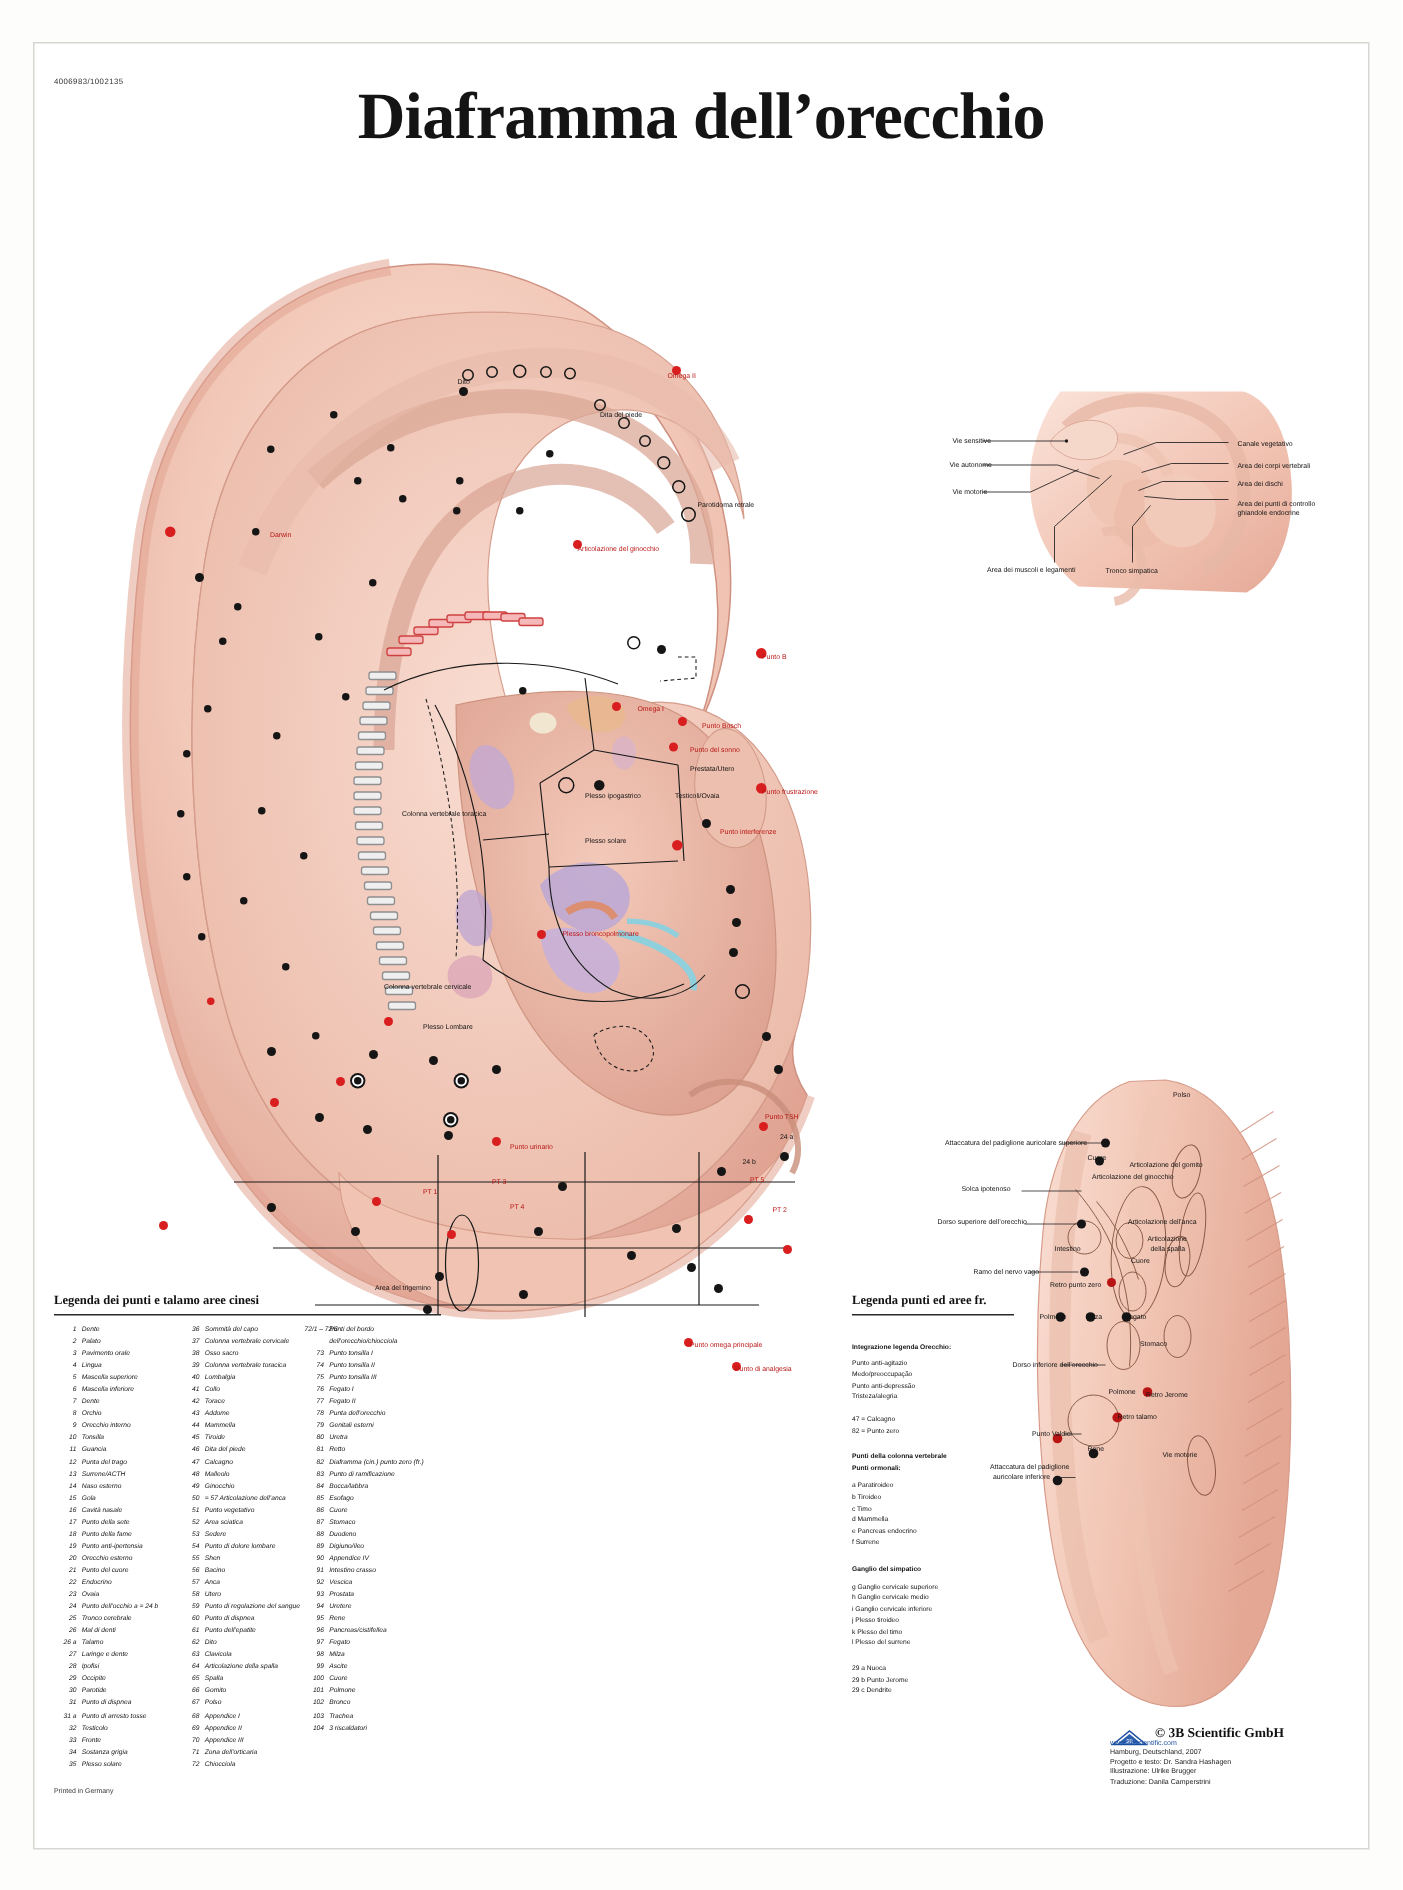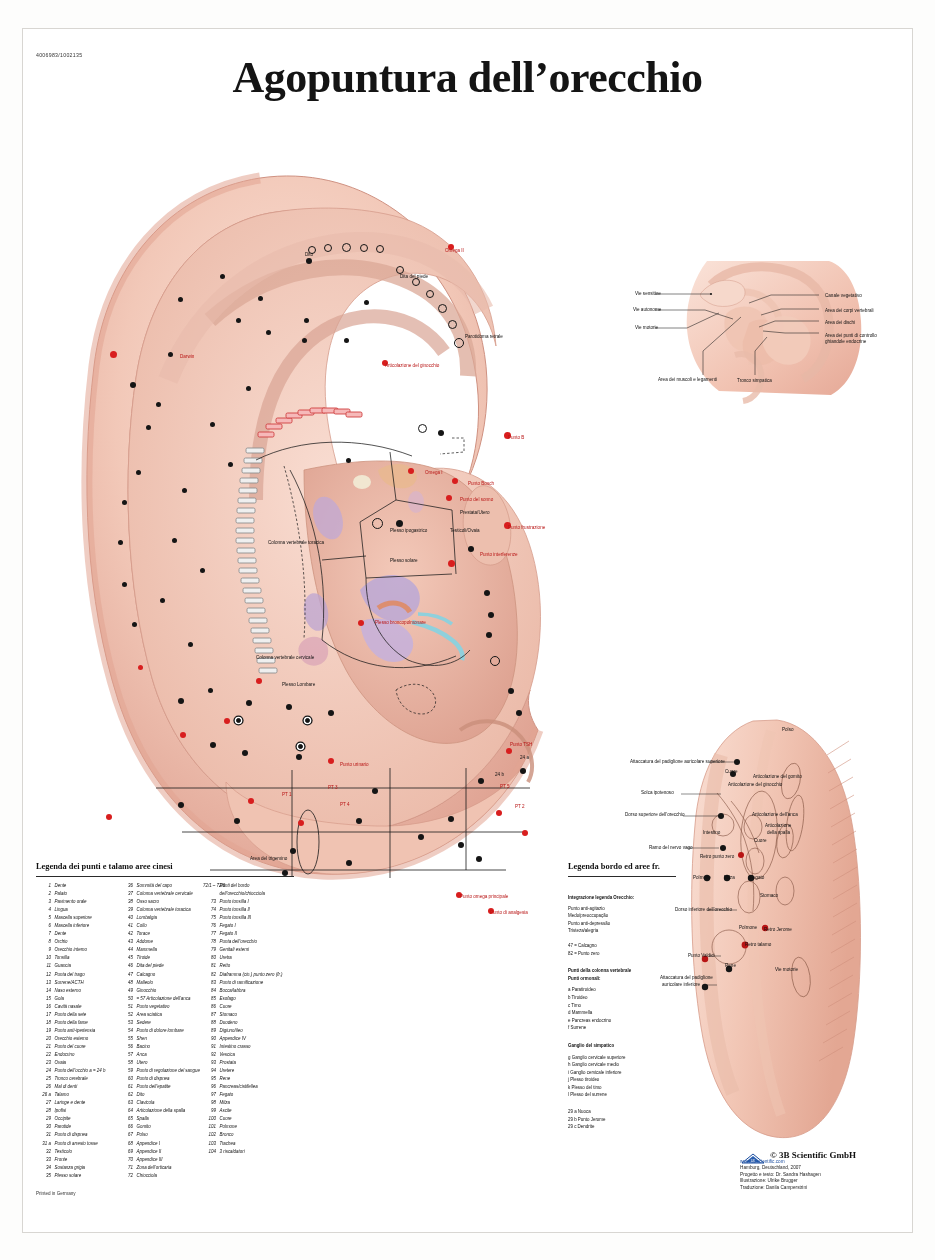--- a/index.html
+++ b/index.html
@@ -78,21 +78,21 @@
   .pub .www { color:#1d4fa0; }
   .logo { position:absolute; left:740px; top:1152px; width:26px; height:13px; }
 </style>
 </head>
 <body>
 
 <div id="poster">
   <div class="frame"></div>
 
   <div class="catno">4006983/1002135</div>
-  <div class="title">Agopuntura dell’orecchio</div>
+  <div class="title">Diaframma dell’orecchio</div>
 
   <div id="main-ear">
     <svg class="earbody" viewBox="0 0 520 710">
       <defs>
         <radialGradient id="skinA" cx="45%" cy="35%" r="70%">
           <stop offset="0%" stop-color="#fbe4da"></stop>
           <stop offset="55%" stop-color="#f2c8b8"></stop>
           <stop offset="100%" stop-color="#e0a494"></stop>
         </radialGradient>
         <radialGradient id="skinB" cx="50%" cy="45%" r="65%">
@@ -609,21 +609,21 @@
       <div class="row"><span class="n">97</span><span class="t">Fegato</span></div>
       <div class="row"><span class="n">98</span><span class="t">Milza</span></div>
       <div class="row"><span class="n">99</span><span class="t">Ascite</span></div>
       <div class="row"><span class="n">100</span><span class="t">Cuore</span></div>
       <div class="row"><span class="n">101</span><span class="t">Polmone</span></div>
       <div class="row"><span class="n">102</span><span class="t">Bronco</span></div>
       <div class="row"><span class="n">103</span><span class="t">Trachea</span></div>
       <div class="row"><span class="n">104</span><span class="t">3 riscaldatori</span></div>
     </div>
 
-  <div class="legend-title" style="left:568px;top:862px">Legenda bordo ed aree fr.</div>
+  <div class="legend-title" style="left:568px;top:862px">Legenda punti ed aree fr.</div>
   <div class="legend-rule" style="left:568px;top:876px;width:108px"></div>
   <div class="rlg" id="rlg" style="left:568px;top:886px;width:112px">
       <div style="height: 8px;"></div>
       <div style="font-weight: bold;">Integrazione legenda Orecchio:</div>
       <div style="height: 3px;"></div>
       <div>Punto anti-agitazio</div>
       <div>Medo/preoccupação</div>
       <div>Punto anti-depressão</div>
       <div>Tristeza/alegria</div>
       <div style="height: 7px;"></div>

